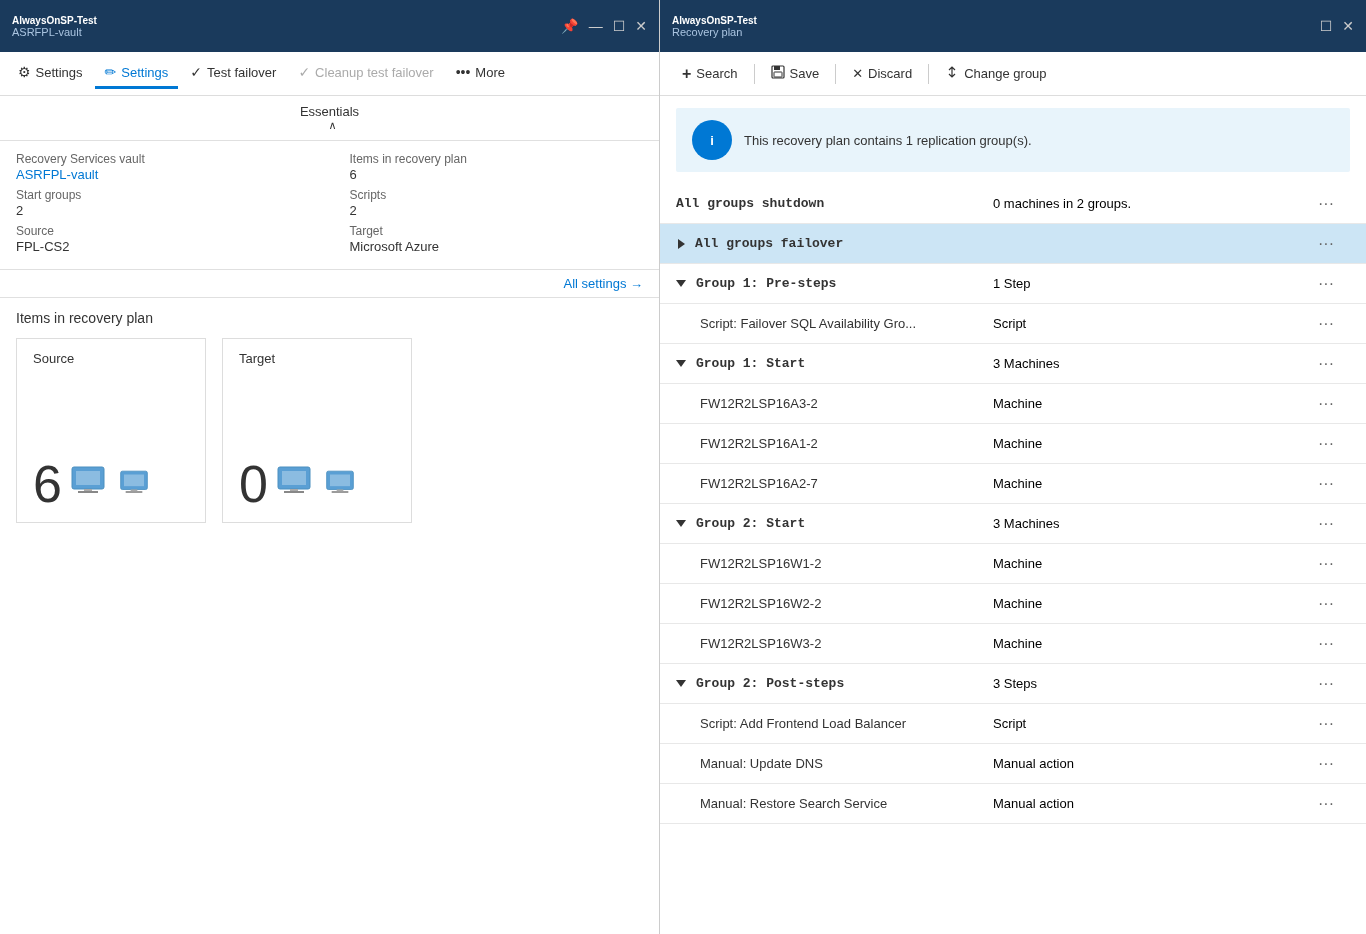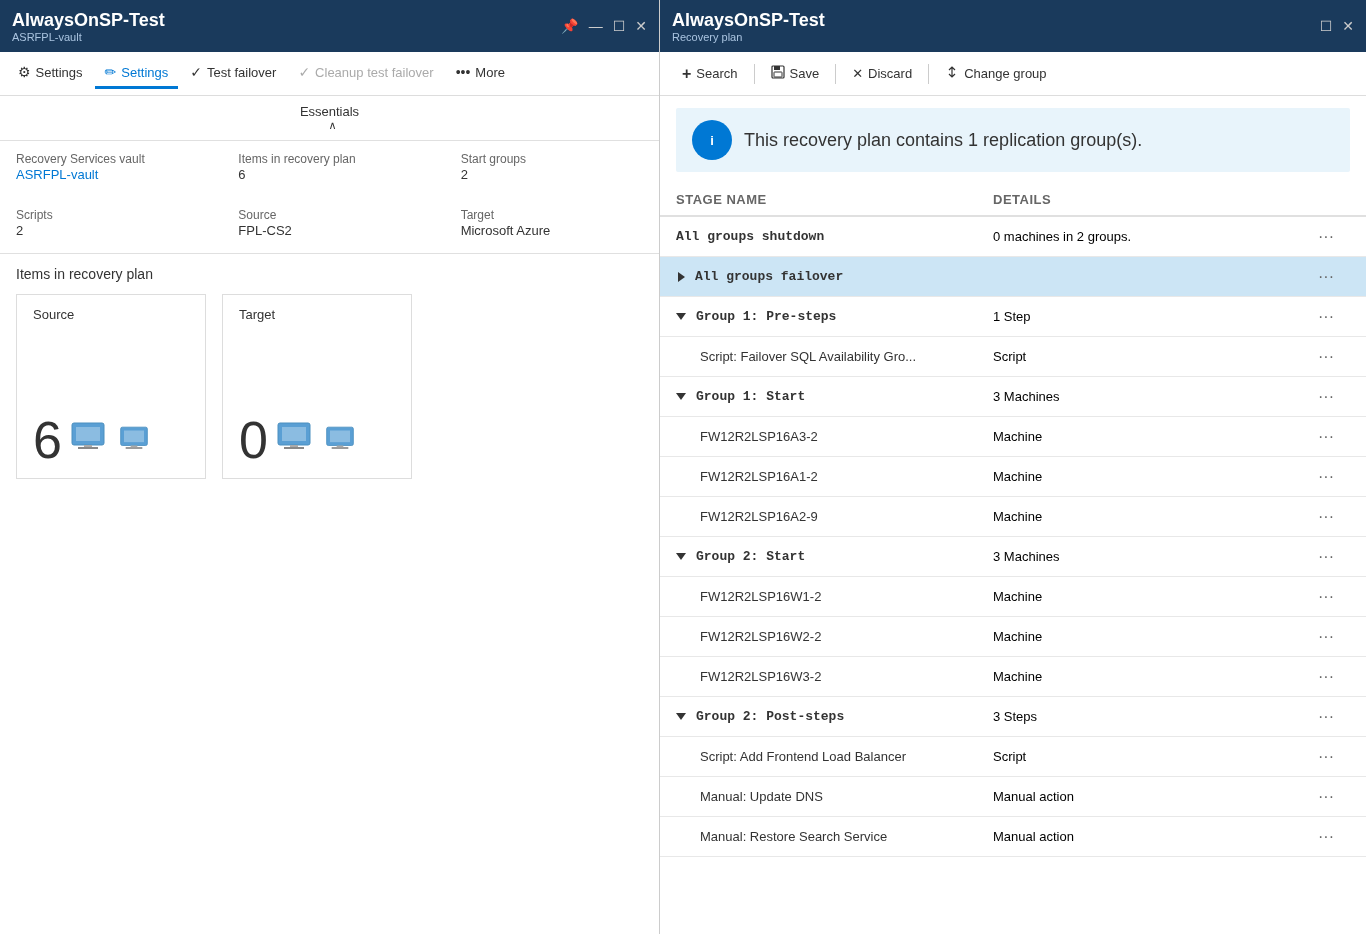--- a/index.html
+++ b/index.html
@@ -13,21 +13,21 @@
     .title-bar {
       background: #1a3a5c;
       color: #fff;
       padding: 8px 12px;
       display: flex;
       align-items: center;
       justify-content: space-between;
       height: 52px;
     }
     .title-bar .title-info { display: flex; flex-direction: column; }
-    .title-bar .app-title { font-size: 18px; font-weight: 600; }
+    .title-bar .app-title { font-size: 10px; font-weight: 600; }
     .title-bar .app-subtitle { font-size: 11px; color: #aac4e0; }
     .title-bar .window-controls { display: flex; gap: 10px; align-items: center; }
     .title-bar .window-controls span { cursor: pointer; font-size: 14px; color: #ccc; }
 
     
     .toolbar {
       display: flex;
       align-items: center;
       border-bottom: 1px solid #ddd;
       padding: 0 8px;
@@ -46,22 +46,22 @@
 
     
     .essentials-header {
       display: flex; align-items: center; padding: 8px 16px;
       font-size: 13px; color: #333; border-bottom: 1px solid #e0e0e0;
       background: #fff; cursor: pointer; flex-direction: column;
     }
     .essentials-header .chevron { margin-left: 6px; font-size: 11px; }
 
     .essentials-grid {
-      display: grid; grid-template-columns: 1fr 1fr 1fr;
-      padding: 8px 16px 12px 16px; gap: 20px 40px;
+      display: grid; grid-template-columns: 1fr 1fr;
+      padding: 8px 16px 12px 16px; gap: 0 40px;
       border-bottom: 1px solid #e0e0e0; background: #fff;
     }
     .essentials-item { display: flex; flex-direction: column; gap: 1px; padding: 3px 0; }
     .essentials-label { font-size: 12px; color: #666; }
     .essentials-value { font-size: 13px; color: #333; }
     .essentials-value.link { color: #0078d4; cursor: pointer; text-decoration: none; }
     .all-settings {
       text-align: right; padding: 6px 16px; font-size: 13px; color: #0078d4;
       cursor: pointer; background: #fff; border-bottom: 1px solid #e0e0e0;
     }
@@ -96,21 +96,21 @@
     .info-banner {
       display: flex; align-items: center; gap: 12px;
       background: #e8f4fb; padding: 12px 16px; margin: 12px 16px;
       border-radius: 2px;
     }
     .info-banner .info-icon {
       width: 40px; height: 40px; background: #0078d4; border-radius: 50%;
       display: flex; align-items: center; justify-content: center;
       color: #fff; font-size: 20px; font-weight: bold; flex-shrink: 0;
     }
-    .info-banner .info-text { font-size: 18px; color: #333; }
+    .info-banner .info-text { font-size: 13px; color: #333; }
 
     
     .plan-table { flex: 1; overflow-y: auto; }
     .plan-header {
       display: grid; grid-template-columns: 1fr 1fr 40px;
       padding: 8px 16px; border-bottom: 2px solid #e0e0e0;
       font-size: 11px; font-weight: 600; color: #666; letter-spacing: 0.5px;
     }
     .plan-row {
       display: grid; grid-template-columns: 1fr 1fr 40px;
@@ -198,20 +198,21 @@
     <div class="essentials-item">
       <span class="essentials-label">Source</span>
       <span class="essentials-value">FPL-CS2</span>
     </div>
     <div class="essentials-item">
       <span class="essentials-label">Target</span>
       <span class="essentials-value">Microsoft Azure</span>
     </div>
   </div>
 
+  <div class="all-settings">All settings →</div>
 
   <div class="items-section">
     <div class="items-title">Items in recovery plan</div>
     <div class="items-cards">
       <div class="item-card">
         <span class="card-label">Source</span>
         <div class="card-content">
           <span class="card-number">6</span>
           <span class="card-icon">
             <svg width="36" height="30" viewBox="0 0 36 30">
@@ -299,25 +300,20 @@
   </div>
 
   <div class="info-banner">
     <div class="info-icon">
       <span>i</span>
     </div>
     <span class="info-text">This recovery plan contains 1 replication group(s).</span>
   </div>
 
   <div class="plan-table">
-    <div class="plan-header">
-      <span>STAGE NAME</span>
-      <span>DETAILS</span>
-      <span></span>
-    </div>
 
     <div class="plan-row">
       <span class="stage-name bold">All groups shutdown</span>
       <span class="details">0 machines in 2 groups.</span>
       <span class="more-btn">···</span>
     </div>
 
     <div class="plan-row highlighted">
       <span class="stage-name bold">
         <span class="triangle-right"></span>All groups failover
@@ -354,21 +350,21 @@
       <span class="more-btn">···</span>
     </div>
 
     <div class="plan-row">
       <span class="stage-name indented">FW12R2LSP16A1-2</span>
       <span class="details">Machine</span>
       <span class="more-btn">···</span>
     </div>
 
     <div class="plan-row">
-      <span class="stage-name indented">FW12R2LSP16A2-9</span>
+      <span class="stage-name indented">FW12R2LSP16A2-7</span>
       <span class="details">Machine</span>
       <span class="more-btn">···</span>
     </div>
 
     <div class="plan-row">
       <span class="stage-name bold">
         <span class="triangle-down"></span>Group 2: Start
       </span>
       <span class="details">3 Machines</span>
       <span class="more-btn">···</span>

